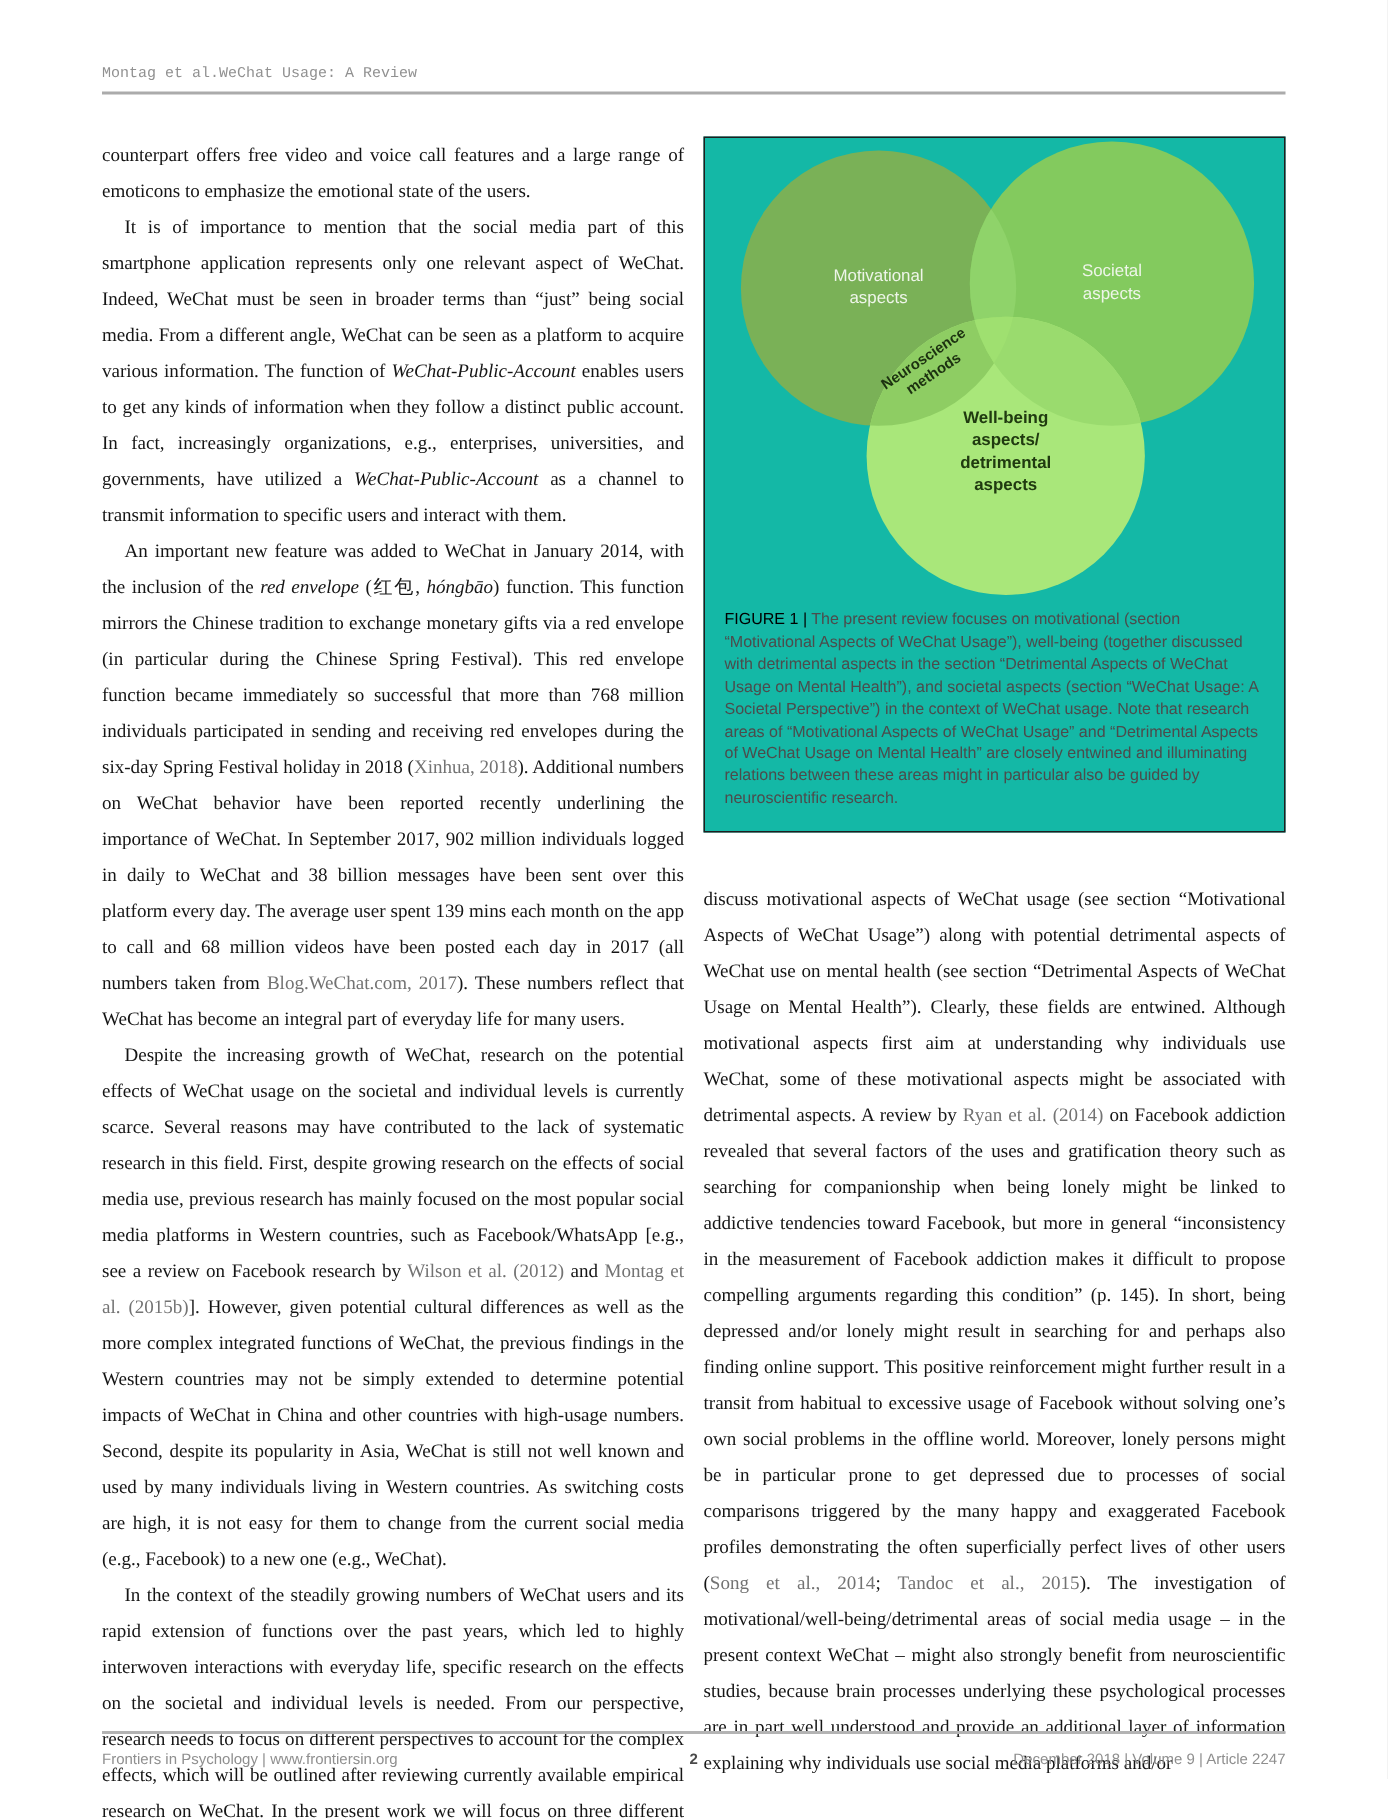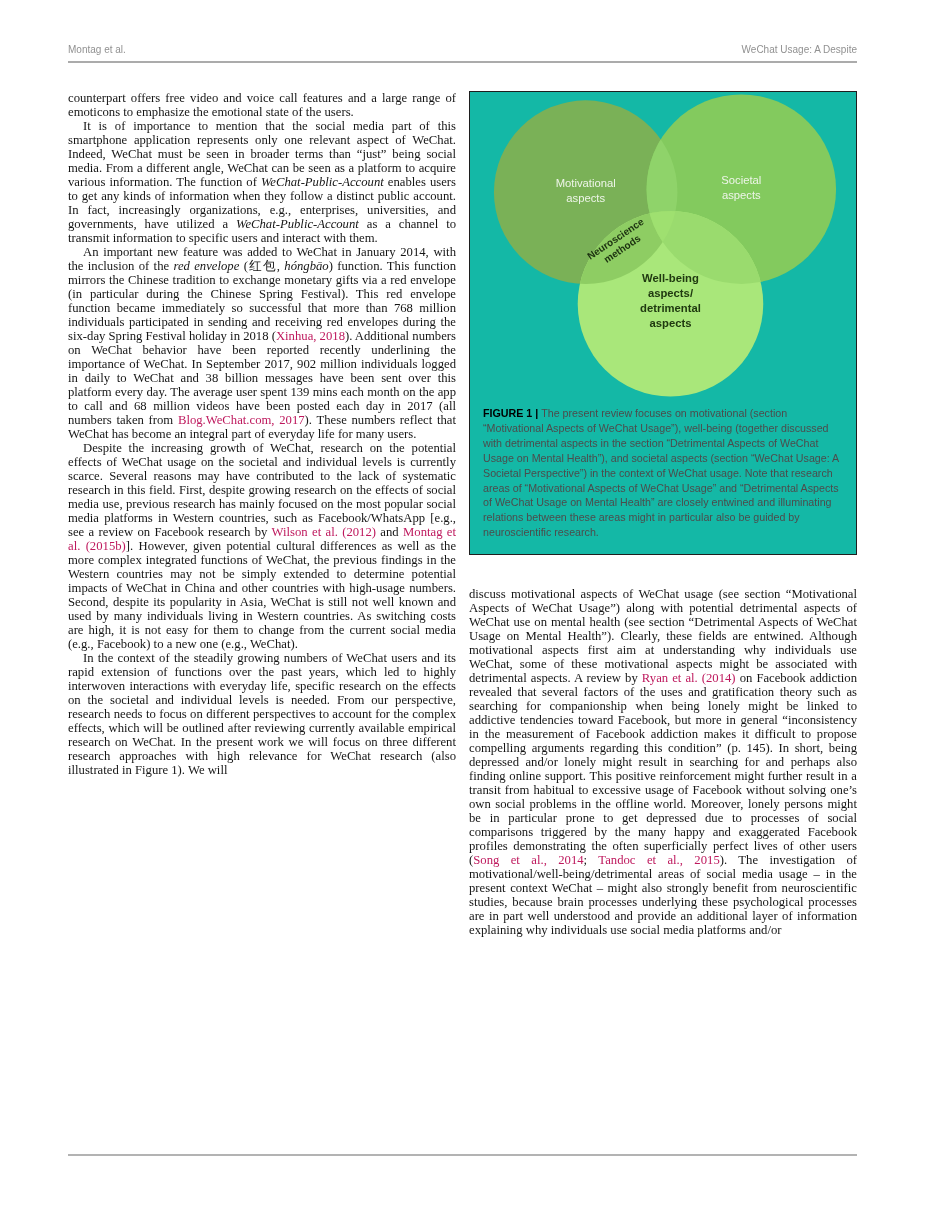--- a/index.html
+++ b/index.html
@@ -4,68 +4,68 @@
 <style>
   html,body{margin:0;padding:0;background:#e9e9e9;}
   .page{
     position:relative;width:925px;height:1212px;background:#ffffff;
     margin:0 auto;overflow:hidden;
     font-family:"Liberation Serif", serif;color:#151515;
   }
   
   .running-head{
     position:absolute;top:44px;left:68px;right:68px;
-    display:flex;justify-content:space-between;
-    font-family:Liberation Sans, sans-serif;font-size:10px;color:#919191;
+    display:flex;justify-content:flex-start;
+    font-family:Liberation Mono, monospace;font-size:10px;color:#919191;
   }
   .head-rule{position:absolute;top:61px;left:68px;right:68px;height:2px;background:#ababab;}
 
   
   .content{position:absolute;top:91px;left:68px;right:68px;display:flex;gap:13px;}
   .col{width:388px;}
   .body-p{
-    margin:0;font-size:12.7px;line-height:14px;text-align:justify;
+    margin:0;font-size:12.7px;line-height:24px;text-align:justify;
     color:#151515;
   }
   .body-p.indent{text-indent:15px;}
   .body-p em{font-style:italic;font-family:Liberation Serif, serif;}
   .body-p .bold{font-weight:400;}
-  .body-p .cite{color:#be185d;}
+  .body-p .cite{color:#737373;}
 
   
   .figure-box{border:1.4px solid #1e1e1e;margin-bottom:32px;background:#14b8a6;}
   .venn-svg{display:block;width:100%;height:306px;}
   .venn-label{font-family:"Liberation Sans", sans-serif;font-size:11.3px;fill:#eef5e9;}
   .venn-label-dark{font-family:"Liberation Sans", sans-serif;font-size:11.3px;font-weight:700;fill:#203a10;}
   .venn-label-rot{font-family:"Liberation Sans", sans-serif;font-size:10px;font-weight:700;fill:#1c3110;}
   .fig-caption{
     padding:8px 13px 14px 13px;
     font-family:"Liberation Sans", sans-serif;font-size:10.7px;line-height:14.9px;
     color:#4c4c4c;text-align:left;
   }
-  .fig-caption .cap-prefix{font-weight:700;color:#000000;}
+  .fig-caption .cap-prefix{font-weight:400;color:#000000;}
 
   
   .foot-rule{position:absolute;top:1154px;left:68px;right:68px;height:1.6px;background:#b3b3b3;}
   .footer-row{
     position:absolute;top:1168px;left:68px;right:68px;height:14px;
     font-family:"Liberation Sans", sans-serif;font-size:10px;color:#8f8f8f;
   }
   .footer-left{position:absolute;left:0;top:0;}
   .footer-page{position:absolute;left:50%;top:0;transform:translateX(-50%);font-weight:700;color:#4a4a4a;}
   .footer-right{position:absolute;right:0;top:0;}
 </style>
 </head>
 <body>
 
 <div class="page">
 
   <div class="running-head">
     <span>Montag et al.</span>
-    <span>WeChat Usage: A Despite</span>
+    <span>WeChat Usage: A Review</span>
   </div>
   <div class="head-rule"></div>
 
   <div class="content">
 
     <div class="col">
         <p class="body-p"><span>counterpart offers free video and voice call features and a large range of emoticons to emphasize the emotional state of the users.</span></p>
         <p class="body-p indent"><span>It is of importance to mention that the social media part of this smartphone application represents only one relevant aspect of WeChat. Indeed, WeChat must be seen in broader terms than “just” being social media. From a different angle, WeChat can be seen as a platform to acquire various information. The function of </span><em>WeChat-Public-Account</em><span> enables users to get any kinds of information when they follow a distinct public account. In fact, increasingly organizations, e.g., enterprises, universities, and governments, have utilized a </span><em>WeChat-Public-Account</em><span> as a channel to transmit information to specific users and interact with them.</span></p>
         <p class="body-p indent"><span>An important new feature was added to WeChat in January 2014, with the inclusion of the </span><em>red envelope</em><span> (红包, </span><em>hóngbāo</em><span>) function. This function mirrors the Chinese tradition to exchange monetary gifts via a red envelope (in particular during the Chinese Spring Festival). This red envelope function became immediately so successful that more than 768 million individuals participated in sending and receiving red envelopes during the six-day Spring Festival holiday in 2018 (</span><span class="cite">Xinhua, 2018</span><span>). Additional numbers on WeChat behavior have been reported recently underlining the importance of WeChat. In September 2017, 902 million individuals logged in daily to WeChat and 38 billion messages have been sent over this platform every day. The average user spent 139 mins each month on the app to call and 68 million videos have been posted each day in 2017 (all numbers taken from </span><span class="cite">Blog.WeChat.com, 2017</span><span>). These numbers reflect that WeChat has become an integral part of everyday life for many users.</span></p>
         <p class="body-p indent"><span>Despite the increasing growth of WeChat, research on the potential effects of WeChat usage on the societal and individual levels is currently scarce. Several reasons may have contributed to the lack of systematic research in this field. First, despite growing research on the effects of social media use, previous research has mainly focused on the most popular social media platforms in Western countries, such as Facebook/WhatsApp [e.g., see a review on Facebook research by </span><span class="cite">Wilson et al. (2012)</span><span> and </span><span class="cite">Montag et al. (2015b)</span><span>]. However, given potential cultural differences as well as the more complex integrated functions of WeChat, the previous findings in the Western countries may not be simply extended to determine potential impacts of WeChat in China and other countries with high-usage numbers. Second, despite its popularity in Asia, WeChat is still not well known and used by many individuals living in Western countries. As switching costs are high, it is not easy for them to change from the current social media (e.g., Facebook) to a new one (e.g., WeChat).</span></p>
@@ -115,14 +115,19 @@
         </div>
       </div>
 
       <div>
           <p class="body-p"><span>discuss motivational aspects of WeChat usage (see section “Motivational Aspects of WeChat Usage”) along with potential detrimental aspects of WeChat use on mental health (see section “Detrimental Aspects of WeChat Usage on Mental Health”). Clearly, these fields are entwined. Although motivational aspects first aim at understanding why individuals use WeChat, some of these motivational aspects might be associated with detrimental aspects. A review by </span><span class="cite">Ryan et al. (2014)</span><span> on Facebook addiction revealed that several factors of the uses and gratification theory such as searching for companionship when being lonely might be linked to addictive tendencies toward Facebook, but more in general “inconsistency in the measurement of Facebook addiction makes it difficult to propose compelling arguments regarding this condition” (p. 145). In short, being depressed and/or lonely might result in searching for and perhaps also finding online support. This positive reinforcement might further result in a transit from habitual to excessive usage of Facebook without solving one’s own social problems in the offline world. Moreover, lonely persons might be in particular prone to get depressed due to processes of social comparisons triggered by the many happy and exaggerated Facebook profiles demonstrating the often superficially perfect lives of other users (</span><span class="cite">Song et al., 2014</span><span>; </span><span class="cite">Tandoc et al., 2015</span><span>). The investigation of motivational/well-being/detrimental areas of social media usage – in the present context WeChat – might also strongly benefit from neuroscientific studies, because brain processes underlying these psychological processes are in part well understood and provide an additional layer of information explaining why individuals use social media platforms and/or</span></p>
         </div>
     </div>
   </div>
 
   <div class="foot-rule"></div>
+  <div class="footer-row">
+    <span class="footer-left">Frontiers in Psychology | www.frontiersin.org</span>
+    <span class="footer-page">2</span>
+    <span class="footer-right">December 2018 | Volume 9 | Article 2247</span>
+  </div>
 
 </div>
 
 </body></html>

